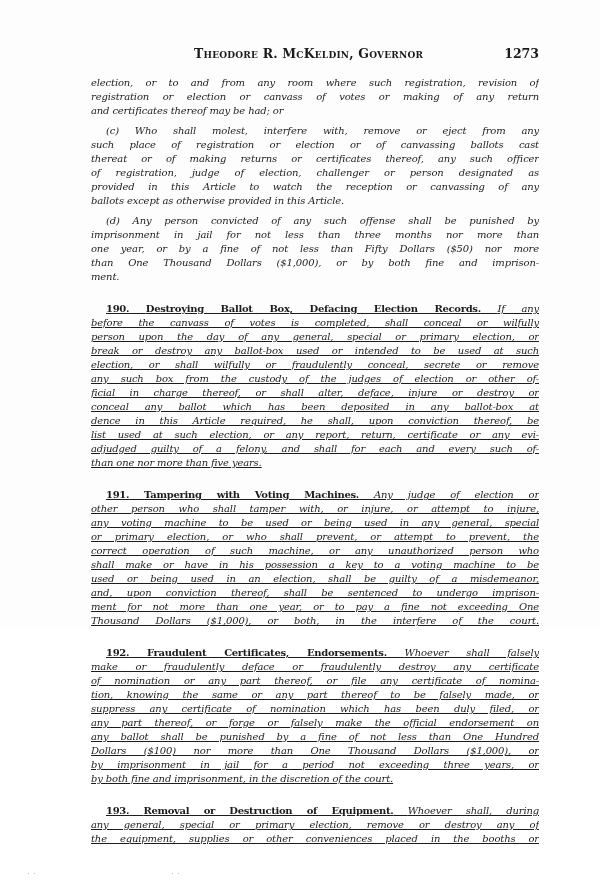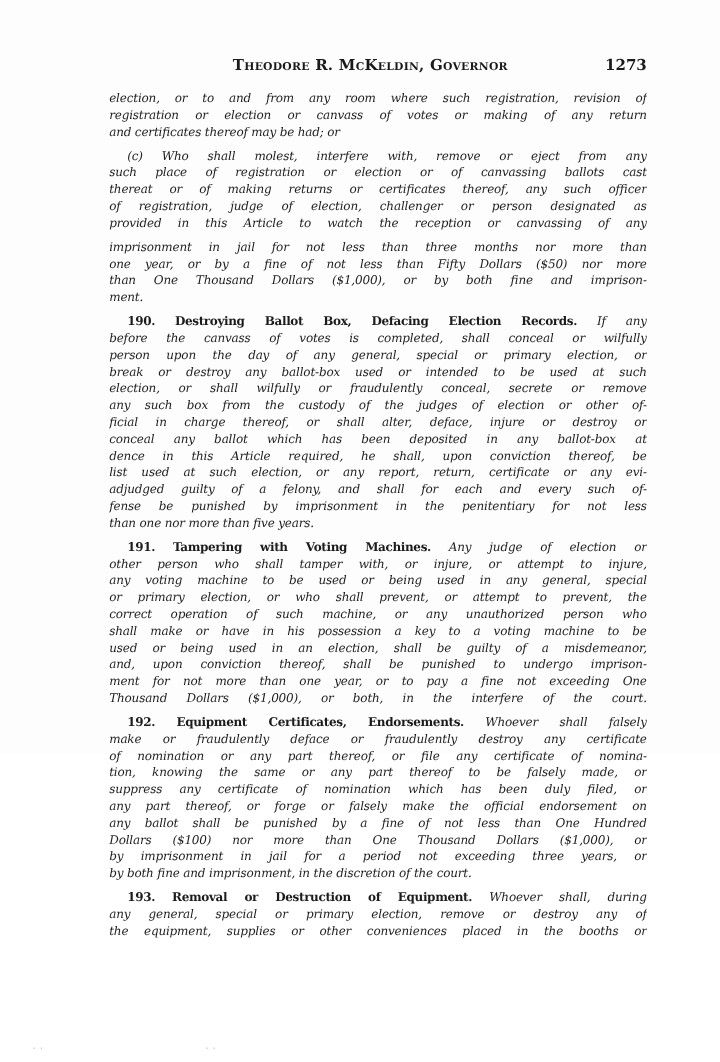--- a/index.html
+++ b/index.html
@@ -12,21 +12,21 @@
   .running-head .title {
     position: absolute; left: 103px; top: 0; font-variant: small-caps; font-weight: bold;
     letter-spacing: 0.2px;
   }
   .running-head .pageno { position: absolute; right: 0; top: 0; font-weight: bold; text-align: center; }
   .body {
     position: absolute; left: 91px; top: 76px; width: 448px;
     font-family: "DejaVu Serif", serif; font-size: 10px; color: #1c1c1c;
   }
   .para { margin: 0 0 6px 0; }
-  .para.section { margin-top: 6px; }
+  .para.section { margin-top: 18px; text-decoration: underline; }
   .line {
     display: block; height: 14px; line-height: 14px; white-space: nowrap;
     text-align: justify; text-align-last: justify; font-style: italic;
     overflow: hidden; letter-spacing: -0.15px;
   }
   .line.last { text-align-last: left; }
   .line.indent { padding-left: 15px; }
   .head { font-style: normal; font-weight: bold; letter-spacing: -0.3px; }
   .specks { position: absolute; top: 873px; left: 24px; width: 160px; height: 2px; }
   .speck { position: absolute; width: 1px; height: 1px; background: #bbb; }
@@ -48,60 +48,61 @@
       <span class="line">registration or election or canvass of votes or making of any return</span>
       <span class="line last">and certificates thereof may be had; or</span>
     </div>
 
     <div class="para">
       <span class="line indent">(c) Who shall molest, interfere with, remove or eject from any</span>
       <span class="line">such place of registration or election or of canvassing ballots cast</span>
       <span class="line">thereat or of making returns or certificates thereof, any such officer</span>
       <span class="line">of registration, judge of election, challenger or person designated as</span>
       <span class="line">provided in this Article to watch the reception or canvassing of any</span>
+      <span class="line last">ballots except as otherwise provided in this Article.</span>
     </div>
 
     <div class="para">
+      <span class="line indent">(d) Any person convicted of any such offense shall be punished by</span>
       <span class="line">imprisonment in jail for not less than three months nor more than</span>
       <span class="line">one year, or by a fine of not less than Fifty Dollars ($50) nor more</span>
       <span class="line">than One Thousand Dollars ($1,000), or by both fine and imprison-</span>
       <span class="line last">ment.</span>
     </div>
 
     <div class="para section">
       <span class="line indent"><b class="head">190.</b> <b class="head">Destroying Ballot Box, Defacing Election Records.</b> <span>If any</span></span>
       <span class="line">before the canvass of votes is completed, shall conceal or wilfully</span>
       <span class="line">person upon the day of any general, special or primary election, or</span>
       <span class="line">break or destroy any ballot-box used or intended to be used at such</span>
       <span class="line">election, or shall wilfully or fraudulently conceal, secrete or remove</span>
       <span class="line">any such box from the custody of the judges of election or other of-</span>
       <span class="line">ficial in charge thereof, or shall alter, deface, injure or destroy or</span>
       <span class="line">conceal any ballot which has been deposited in any ballot-box at</span>
       <span class="line">dence in this Article required, he shall, upon conviction thereof, be</span>
       <span class="line">list used at such election, or any report, return, certificate or any evi-</span>
       <span class="line">adjudged guilty of a felony, and shall for each and every such of-</span>
-      <span class="line">fense be punished by imprisonment in the penitentiary for not less</span>
       <span class="line last">than one nor more than five years.</span>
     </div>
 
     <div class="para section">
       <span class="line indent"><b class="head">191.</b> <b class="head">Tampering with Voting Machines.</b> <span>Any judge of election or</span></span>
       <span class="line">other person who shall tamper with, or injure, or attempt to injure,</span>
       <span class="line">any voting machine to be used or being used in any general, special</span>
       <span class="line">or primary election, or who shall prevent, or attempt to prevent, the</span>
       <span class="line">correct operation of such machine, or any unauthorized person who</span>
       <span class="line">shall make or have in his possession a key to a voting machine to be</span>
       <span class="line">used or being used in an election, shall be guilty of a misdemeanor,</span>
-      <span class="line">and, upon conviction thereof, shall be punished to undergo imprison-</span>
+      <span class="line">and, upon conviction thereof, shall be sentenced to undergo imprison-</span>
       <span class="line">ment for not more than one year, or to pay a fine not exceeding One</span>
       <span class="line">Thousand Dollars ($1,000), or both, in the interfere of the court.</span>
     </div>
 
     <div class="para section">
-      <span class="line indent"><b class="head">192.</b> <b class="head">Equipment Certificates, Endorsements.</b> <span>Whoever shall falsely</span></span>
+      <span class="line indent"><b class="head">192.</b> <b class="head">Fraudulent Certificates, Endorsements.</b> <span>Whoever shall falsely</span></span>
       <span class="line">make or fraudulently deface or fraudulently destroy any certificate</span>
       <span class="line">of nomination or any part thereof, or file any certificate of nomina-</span>
       <span class="line">tion, knowing the same or any part thereof to be falsely made, or</span>
       <span class="line">suppress any certificate of nomination which has been duly filed, or</span>
       <span class="line">any part thereof, or forge or falsely make the official endorsement on</span>
       <span class="line">any ballot shall be punished by a fine of not less than One Hundred</span>
       <span class="line">Dollars ($100) nor more than One Thousand Dollars ($1,000), or</span>
       <span class="line">by imprisonment in jail for a period not exceeding three years, or</span>
       <span class="line last">by both fine and imprisonment, in the discretion of the court.</span>
     </div>

